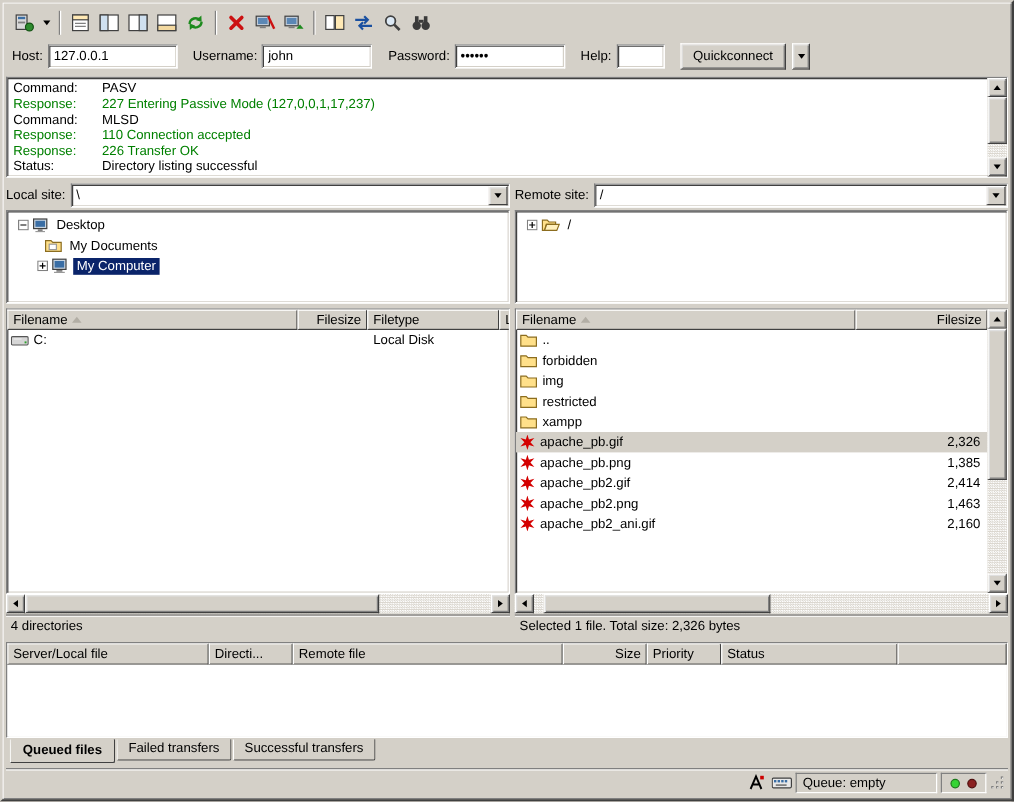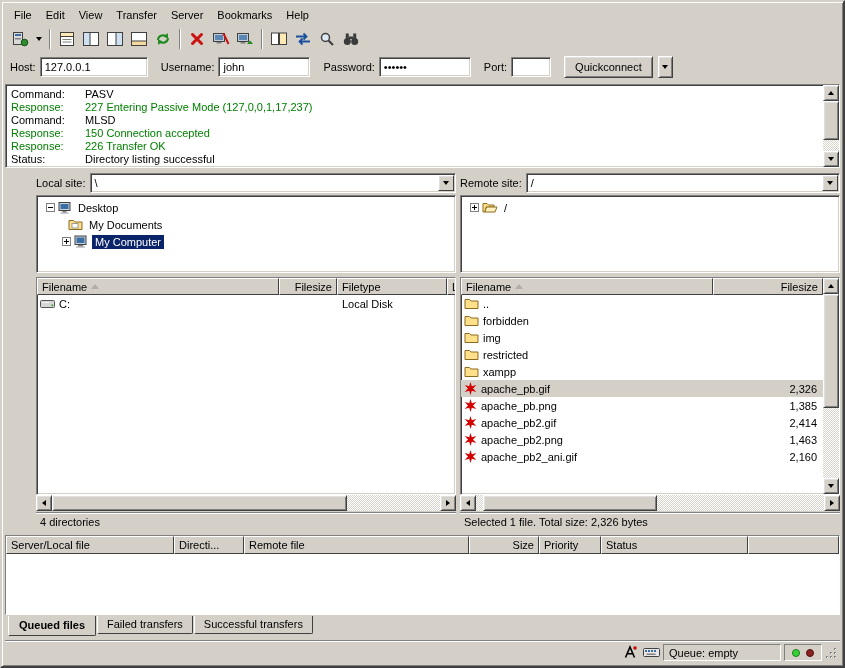--- a/index.html
+++ b/index.html
@@ -63,21 +63,21 @@
   .vscroll .sthumb{left:0;right:0;}
   .hscroll .sthumb{top:0;bottom:0;}
   .tri-down{width:0;height:0;border-left:3px solid transparent;border-right:3px solid transparent;border-top:4px solid #000;}
   .tri-up{width:0;height:0;border-left:3px solid transparent;border-right:3px solid transparent;border-bottom:4px solid #000;}
   .tri-left{width:0;height:0;border-top:3px solid transparent;border-bottom:3px solid transparent;border-right:4px solid #000;}
   .tri-right{width:0;height:0;border-top:3px solid transparent;border-bottom:3px solid transparent;border-left:4px solid #000;}
 
   
   .panes{margin-top:4px;flex:1;display:flex;gap:4px;min-height:0;}
   .pane{display:flex;flex-direction:column;min-width:0;}
-  .pane.left{width:420px;flex:none;margin-left:31px;}
+  .pane.left{width:420px;flex:none;}
   .pane.right{flex:1;}
   .site-row{height:21px;flex:none;display:flex;align-items:center;gap:4px;}
   .combo{flex:1;height:20px;display:flex;align-items:center;min-width:0;}
   .combo-text{flex:1;padding:0 4px;overflow:hidden;white-space:nowrap;}
   .combo-btn{width:16px;height:16px;margin:0 1px;background:#d4d0c8;border:1px solid;border-color:#fff #404040 #404040 #fff;
     box-shadow:inset 1px 1px 0 #dfdfdf;display:flex;align-items:center;justify-content:center;flex:none;}
 
   .treebox{margin-top:2px;height:78px;flex:none;padding:3px 1px;overflow:hidden;}
   .trow{height:17px;display:flex;align-items:center;gap:3px;white-space:nowrap;}
   .tlabel{padding:1px 3px;}
@@ -125,29 +125,20 @@
   .led.red{background:#8b2222;border:1px solid #501010;}
   .sicon{width:18px;height:16px;display:flex;align-items:center;justify-content:center;flex:none;}
   .grip{flex:none;align-self:flex-end;}
 </style>
 </head>
 <body>
 
 <div class="window">
 
 
-  <div class="menubar">
-    <span class="menu-item">File</span>
-    <span class="menu-item">Edit</span>
-    <span class="menu-item">View</span>
-    <span class="menu-item">Transfer</span>
-    <span class="menu-item">Server</span>
-    <span class="menu-item">Bookmarks</span>
-    <span class="menu-item">Help</span>
-  </div>
 
   <div class="toolbar">
     <span class="tbtn">
       <svg width="18" height="16">
           <rect x="2.5" y="1.5" width="9" height="12" fill="#d9d9d9" stroke="#404040"></rect>
           <rect x="4" y="3" width="6" height="2" fill="#3a6ea5"></rect>
           <rect x="4" y="7" width="6" height="1.5" fill="#808080"></rect>
           <circle cx="13.5" cy="11.5" r="3.3" fill="#2e8b2e" stroke="#145214"></circle>
         </svg>
     </span>
@@ -241,21 +232,21 @@
     </span>
   </div>
 
   <div class="quickbar">
     <span>Host:</span>
     <input class="textbox" style="width: 108px;" value="127.0.0.1">
     <span class="qgap">Username:</span>
     <input class="textbox" style="width: 92px;" value="john">
     <span class="qgap">Password:</span>
     <input class="textbox" style="width: 92px;" value="••••••">
-    <span class="qgap">Port:</span>
+    <span class="qgap">Help:</span>
     <input class="textbox" style="width: 40px;" value="">
     <button class="btn3d qbtn qgap">Quickconnect</button>
     <button class="btn3d qarr">
         <span class="tri-down"></span>
       </button>
   </div>
 
   <div class="logwrap sunken">
     <div class="logarea">
       <div class="log-line log-command">
@@ -265,21 +256,21 @@
       <div class="log-line log-response">
           <span class="log-label">Response:</span>
           <span>227 Entering Passive Mode (127,0,0,1,17,237)</span>
         </div>
       <div class="log-line log-command">
           <span class="log-label">Command:</span>
           <span>MLSD</span>
         </div>
       <div class="log-line log-response">
           <span class="log-label">Response:</span>
-          <span>150 Connection accepted</span>
+          <span>110 Connection accepted</span>
         </div>
       <div class="log-line log-response">
           <span class="log-label">Response:</span>
           <span>226 Transfer OK</span>
         </div>
       <div class="log-line log-status">
           <span class="log-label">Status:</span>
           <span>Directory listing successful</span>
         </div>
     </div>

